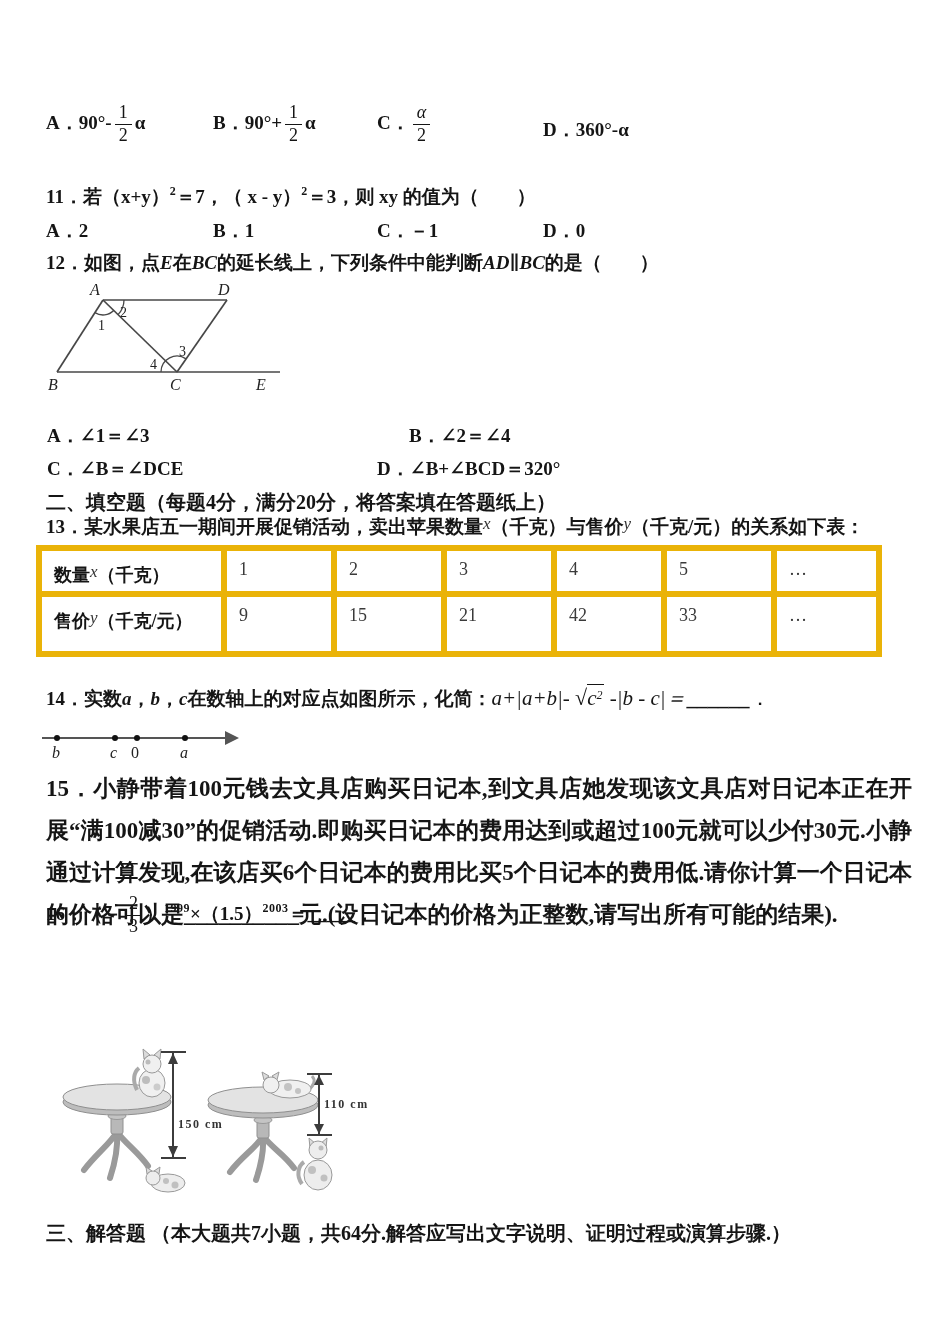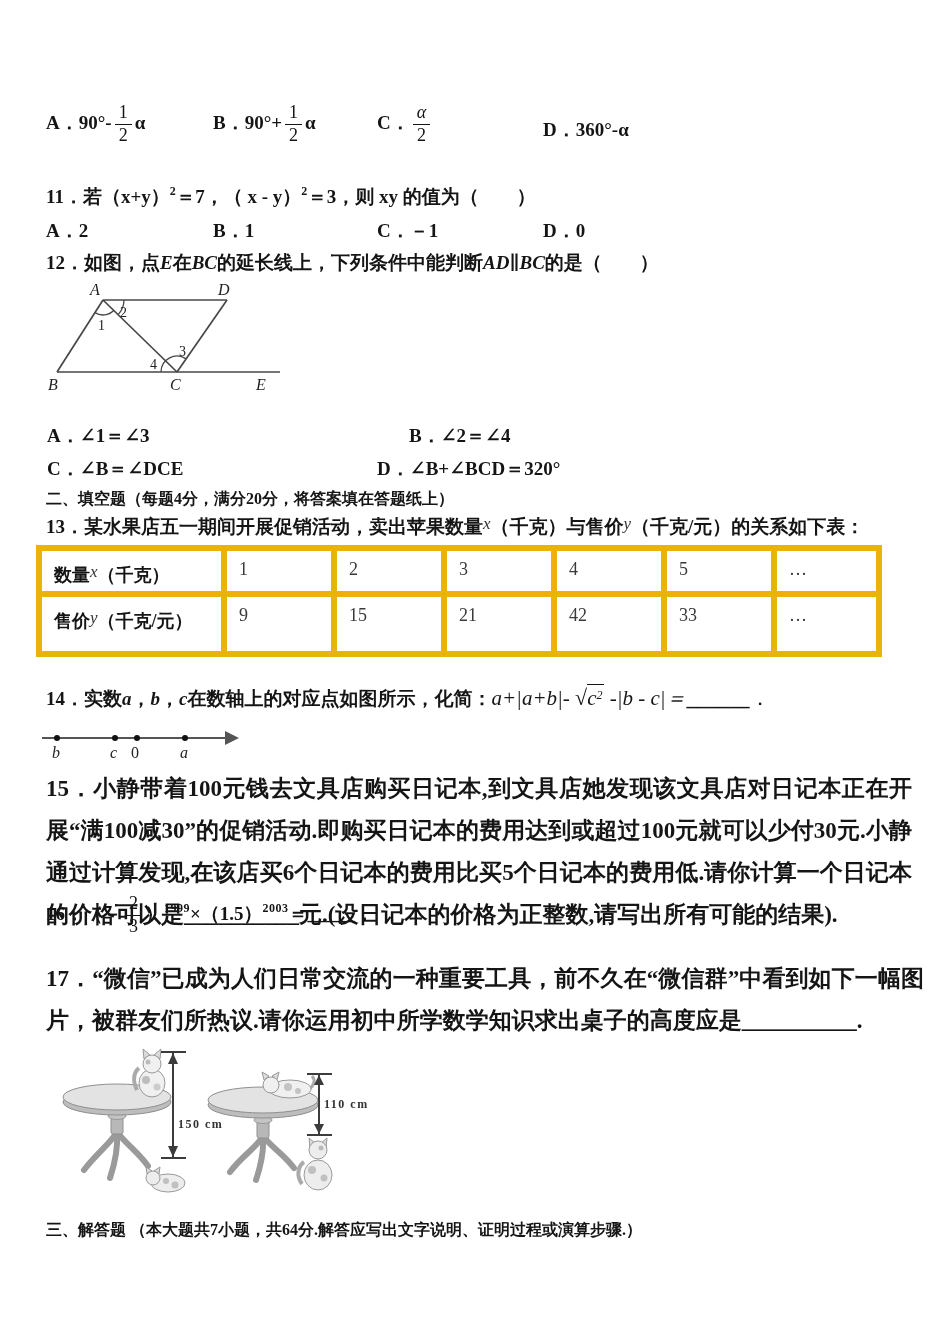--- a/index.html
+++ b/index.html
@@ -1,21 +1,21 @@
 <!DOCTYPE html>
 <html><head>
 <meta charset="utf-8">
 <style>
   html,body{margin:0;padding:0;background:#ffffff;}
   .page{position:relative;width:950px;height:1344px;background:#fff;
         font-family:"Liberation Serif","DejaVu Serif",serif;color:#151515;overflow:hidden;}
   .abs{position:absolute;}
   .line{position:absolute;font-size:19px;font-weight:bold;white-space:nowrap;line-height:1.25;}
   .para{position:absolute;font-size:23px;font-weight:bold;text-align:justify;line-height:42px;}
-  .sec{position:absolute;font-size:16px;font-weight:bold;white-space:nowrap;}
+  .sec{position:absolute;font-size:20px;font-weight:bold;white-space:nowrap;}
   .vi{font-style:italic;font-weight:normal;font-size:17px;position:relative;top:-4px;color:#333;}
   .bi{font-style:italic;}
   sup.e{font-size:12px;font-weight:bold;vertical-align:8px;letter-spacing:.5px;}
   .frac{display:inline-block;text-align:center;vertical-align:middle;font-weight:normal;
         font-size:18px;line-height:1.1;margin:0 3px;}
   .frac .num{display:block;padding:0 4px 1px;}
   .frac .den{display:block;border-top:1.6px solid #151515;padding:1px 4px 0;}
   .frac .it{font-style:italic;}
   .formula{font-size:21px;font-style:italic;font-weight:normal;white-space:nowrap;}
   .sqrtwrap{white-space:nowrap;}
@@ -138,21 +138,20 @@
       <text x="140" y="40">a</text>
     </g>
   </svg>
 
   <div class="para" style="left:46px;top:768px;width:866px;">15．小静带着100元钱去文具店购买日记本,到文具店她发现该文具店对日记本正在开展“满100减30”的促销活动.即购买日记本的费用达到或超过100元就可以少付30元.小静通过计算发现,在该店买6个日记本的费用比买5个日记本的费用低.请你计算一个日记本的价格可以是__________元.(设日记本的价格为正整数,请写出所有可能的结果).</div>
 
   <div class="line" style="left:46px;top:894px;">
     <span>16．（－</span><span class="frac"><span class="num">2</span><span class="den">3</span></span><span>）</span><sup class="e">1999</sup><span>×（1.5）</span><sup class="e">2003</sup><span>＝</span><span class="blank">_____</span><span>．</span>
   </div>
 
-  <div class="para" style="left:46px;top:958px;width:878px;">17．“微信”已成为人们日常交流的一种重要工具，前不久在“微信群”中看到如下一幅图片，被群友们所热议.请你运用初中所学数学知识求出桌子的高度应是__________.</div>
 
   <svg class="abs" style="left:40px;top:1042px;" width="335" height="165" viewBox="0 0 335 165">
 
     <g>
       <g stroke="#9a9a9a" stroke-width="6" fill="none" stroke-linecap="round">
         <path d="M77,90 C70,102 56,112 44,128"></path>
         <path d="M77,90 C78,105 76,118 70,136"></path>
         <path d="M77,90 C86,102 98,110 108,124"></path>
       </g>
       <rect x="71" y="64" width="12" height="28" rx="2" fill="#b8b8b8" stroke="#909090"></rect>

